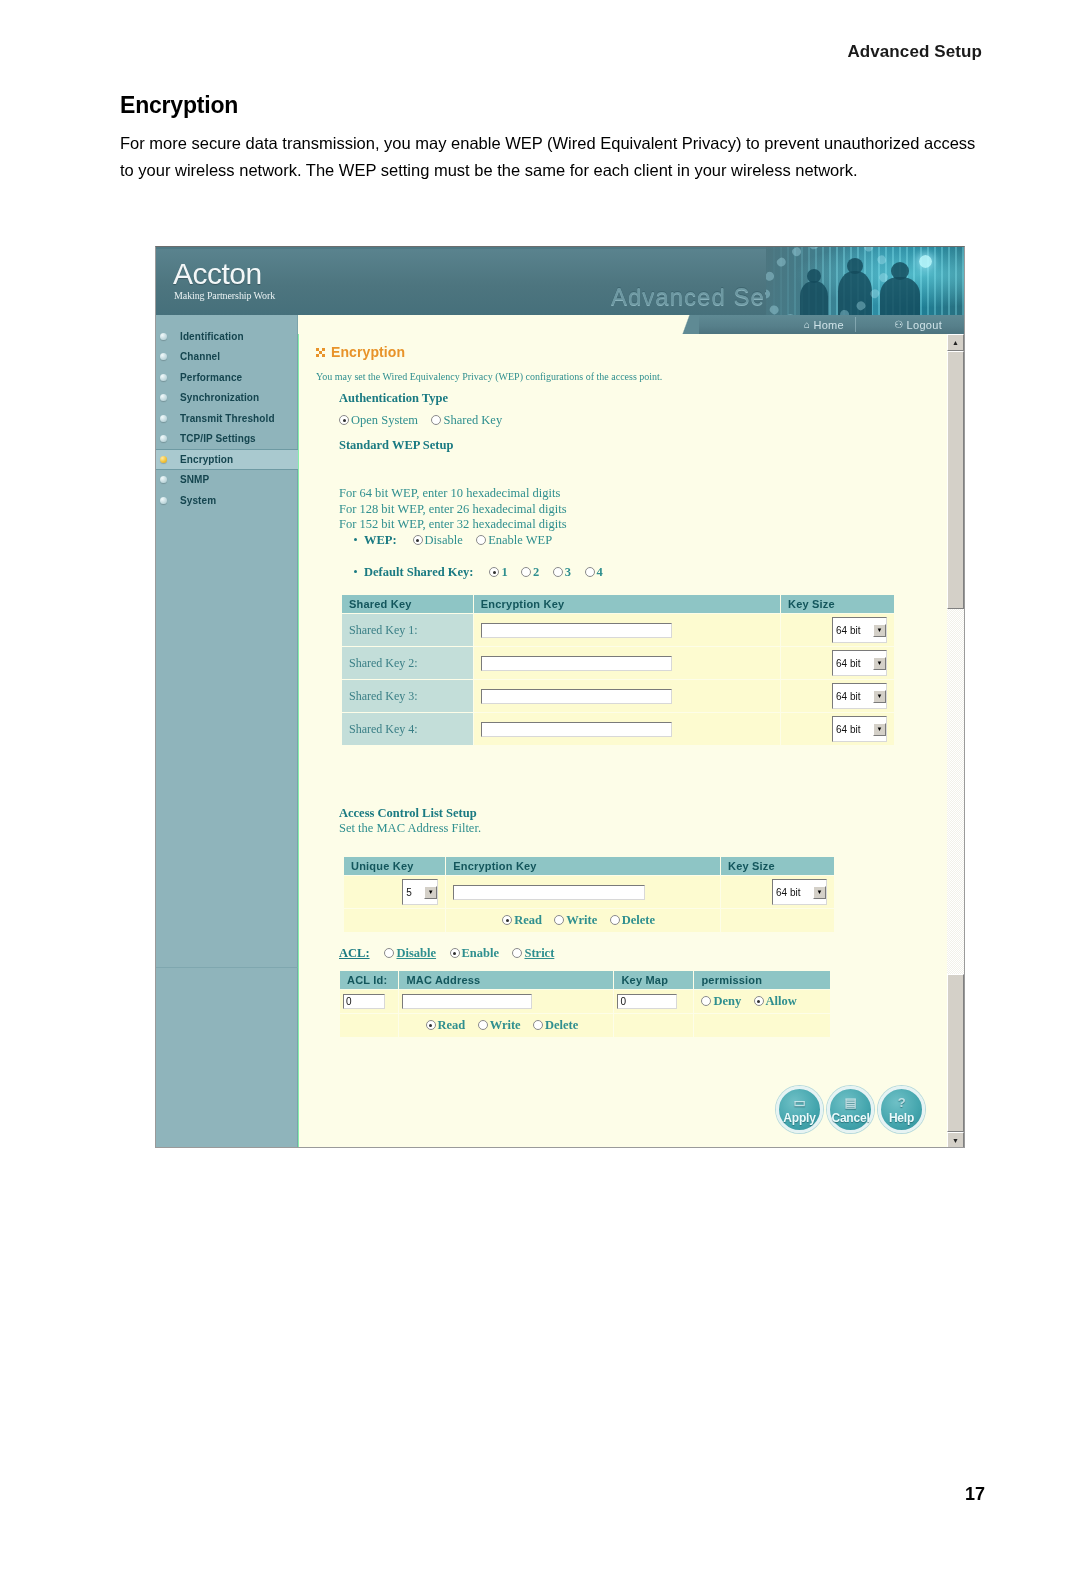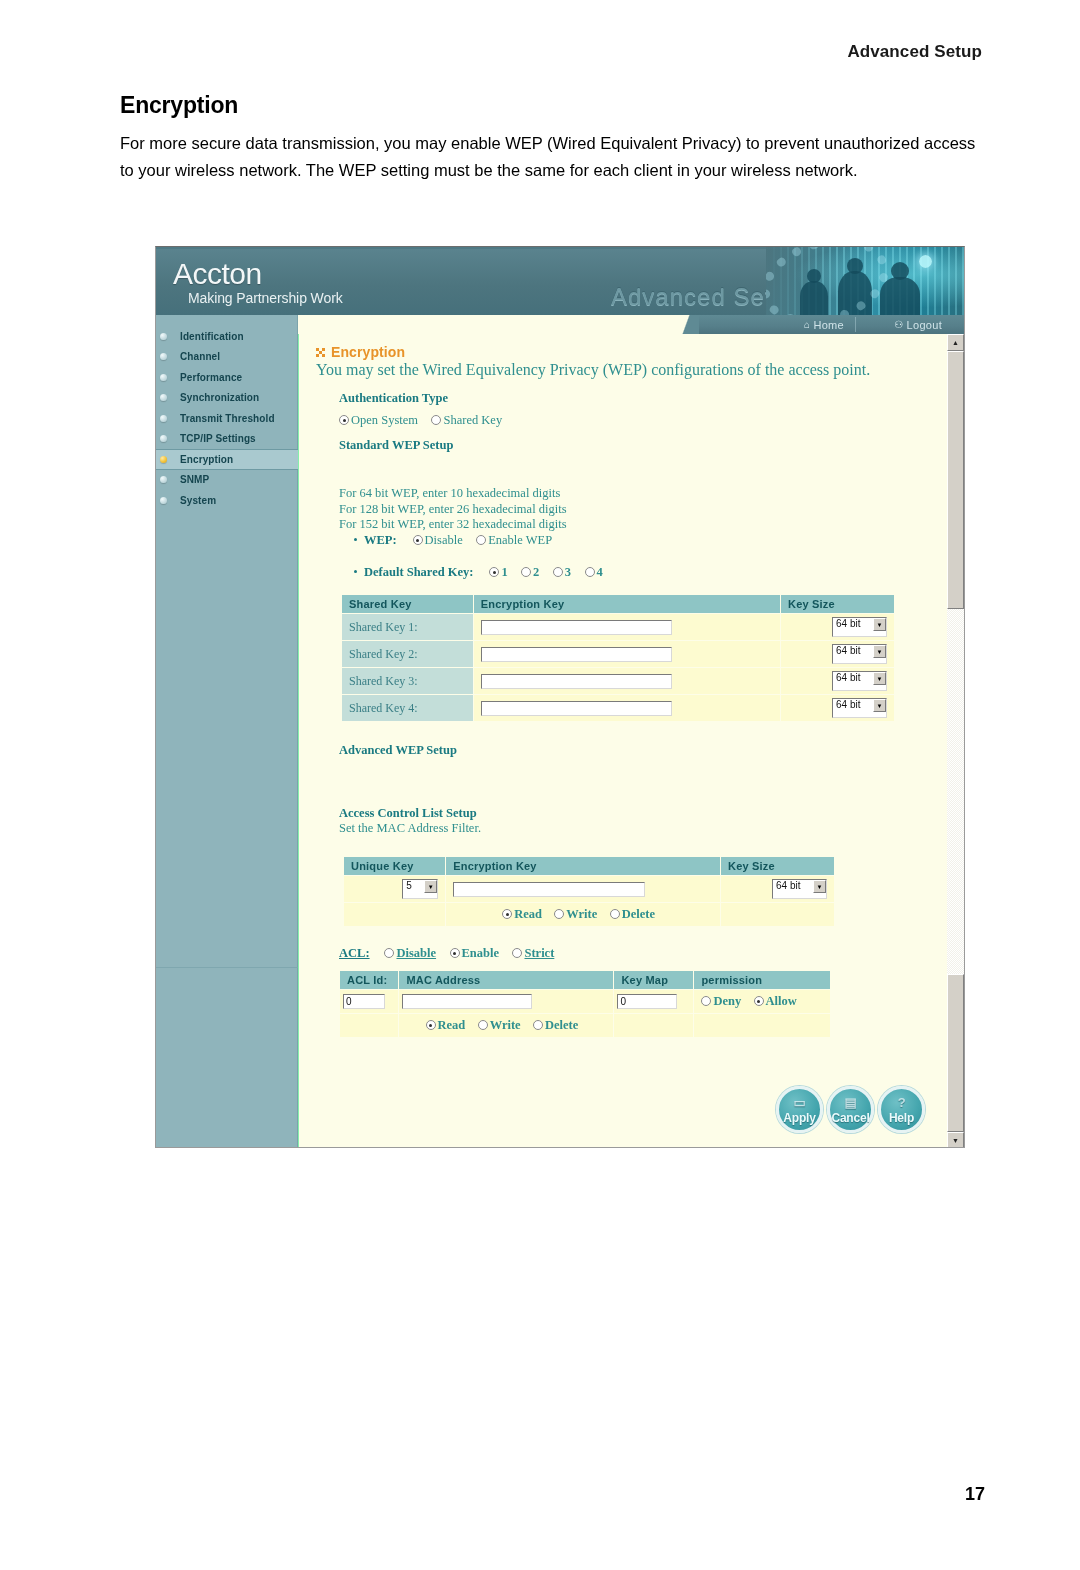--- a/index.html
+++ b/index.html
@@ -55,22 +55,22 @@
     background:linear-gradient(180deg,#5a838e 0%,#4d757f 55%,#46707b 100%);
   }
   .logo {
     position:absolute; left:17px; top:11px;
     color:#f3f7f8;
     font-size:30px; font-weight:normal; letter-spacing:-0.5px;
     line-height:32px;
     text-shadow:0 1px 1px rgba(0,0,0,.25);
   }
   .logo-sub {
-    position:absolute; left:32px; top:43px;
-    color:#e9f1f2; font-size:14px; letter-spacing:-0.1px;
+    position:absolute; left:18px; top:43px;
+    color:#e9f1f2; font-size:10px; letter-spacing:-0.1px;font-family:Liberation Serif, serif;
   }
   .banner-title {
     position:absolute; left:455px; top:36px;
     font-size:24px; letter-spacing:1px;
     color:#6d98a2;
     text-shadow:0 1px 0 #89b2bb, 0 -1px 0 #3f6670;
   }
   .banner-art {
     position:absolute; right:0; top:0; width:200px; height:68px;
     overflow:hidden;
@@ -177,21 +177,21 @@
   .grid-ico {
     width:9px; height:9px;
     background:
       linear-gradient(#e8932a,#e8932a) 0 0/3px 3px no-repeat,
       linear-gradient(#e8932a,#e8932a) 0 6px/3px 3px no-repeat,
       linear-gradient(#e8932a,#e8932a) 6px 0/3px 3px no-repeat,
       linear-gradient(#e8932a,#e8932a) 6px 6px/3px 3px no-repeat,
       linear-gradient(#e8932a,#e8932a) 3px 3px/3px 3px no-repeat;
   }
   .serif { font-family:"Liberation Serif", serif; }
-  .sec-desc { color:#2f8f8f; font-size:16px; margin-top:1px;text-align:center; }
+  .sec-desc { color:#2f8f8f; font-size:10px; margin-top:11px;text-align:center; }
   .head2 { color:#1a7a82; font-weight:bold; font-size:12.5px; }
   .body-t { color:#2f8f8f; font-size:12.5px; line-height:15.5px; }
 
   .radio {
     display:inline-block; width:10px; height:10px; border-radius:50%;
     border:1px solid #8a8a8a; background:#fff;
     position:relative; vertical-align:-1px; margin-right:2px;
   }
   .radio.on::after {
     content:""; position:absolute; left:2.5px; top:2.5px;
@@ -220,21 +220,21 @@
     font-size:12px; color:#2f8f8f;
   }
   table.kt td.lbl { background:#c3ded9; color:#3a7f86; font-size:12px; }
 
   .tinput {
     border:1px solid #7a7a7a; border-right-color:#d8d8d8; border-bottom-color:#d8d8d8;
     background:#fff; height:15px; display:inline-block; vertical-align:middle;
   }
   .tselect {
     border:1px solid #7a7a7a; border-right-color:#d8d8d8; border-bottom-color:#d8d8d8;
-    background:#fff; height:20px; display:inline-flex; 
+    background:#fff; height:26px; display:inline-flex; align-items:center;
     font-size:10px; color:#111; padding-left:3px; vertical-align:middle;
     font-family:"Liberation Sans", sans-serif;
     margin-left:44px;
   }
   .tselect .arrow {
     margin-left:auto; width:13px; height:13px; background:#d4d0c8;
     border:1px solid #fff; border-right-color:#7a7a7a; border-bottom-color:#7a7a7a;
     display:flex; align-items:center; justify-content:center;
     font-size:6px; color:#000; line-height:1;
   }
@@ -448,21 +448,20 @@
         <td><span class="tinput" style="width:191px;"></span></td>
         <td><span class="tselect" style="width:55px;">
                 <span>64 bit</span>
                 <span class="arrow">▼</span>
               </span></td>
       </tr>
     </tbody>
       </table>
 
     <div style="position:absolute;left:40px;top:409px;width:560px;">
-      <div class="head2 serif">Advanced WEP Setup</div>
     </div>
 
     <div style="position:absolute;left:40px;top:472px;width:560px;">
       <div class="head2 serif">Access Control List Setup</div>
       <div class="body-t serif">Set the MAC Address Filter.</div>
     </div>
 
     <table class="kt" style="position:absolute;left:44px;top:522px;width:492px;">
       <tbody>
           <tr>

